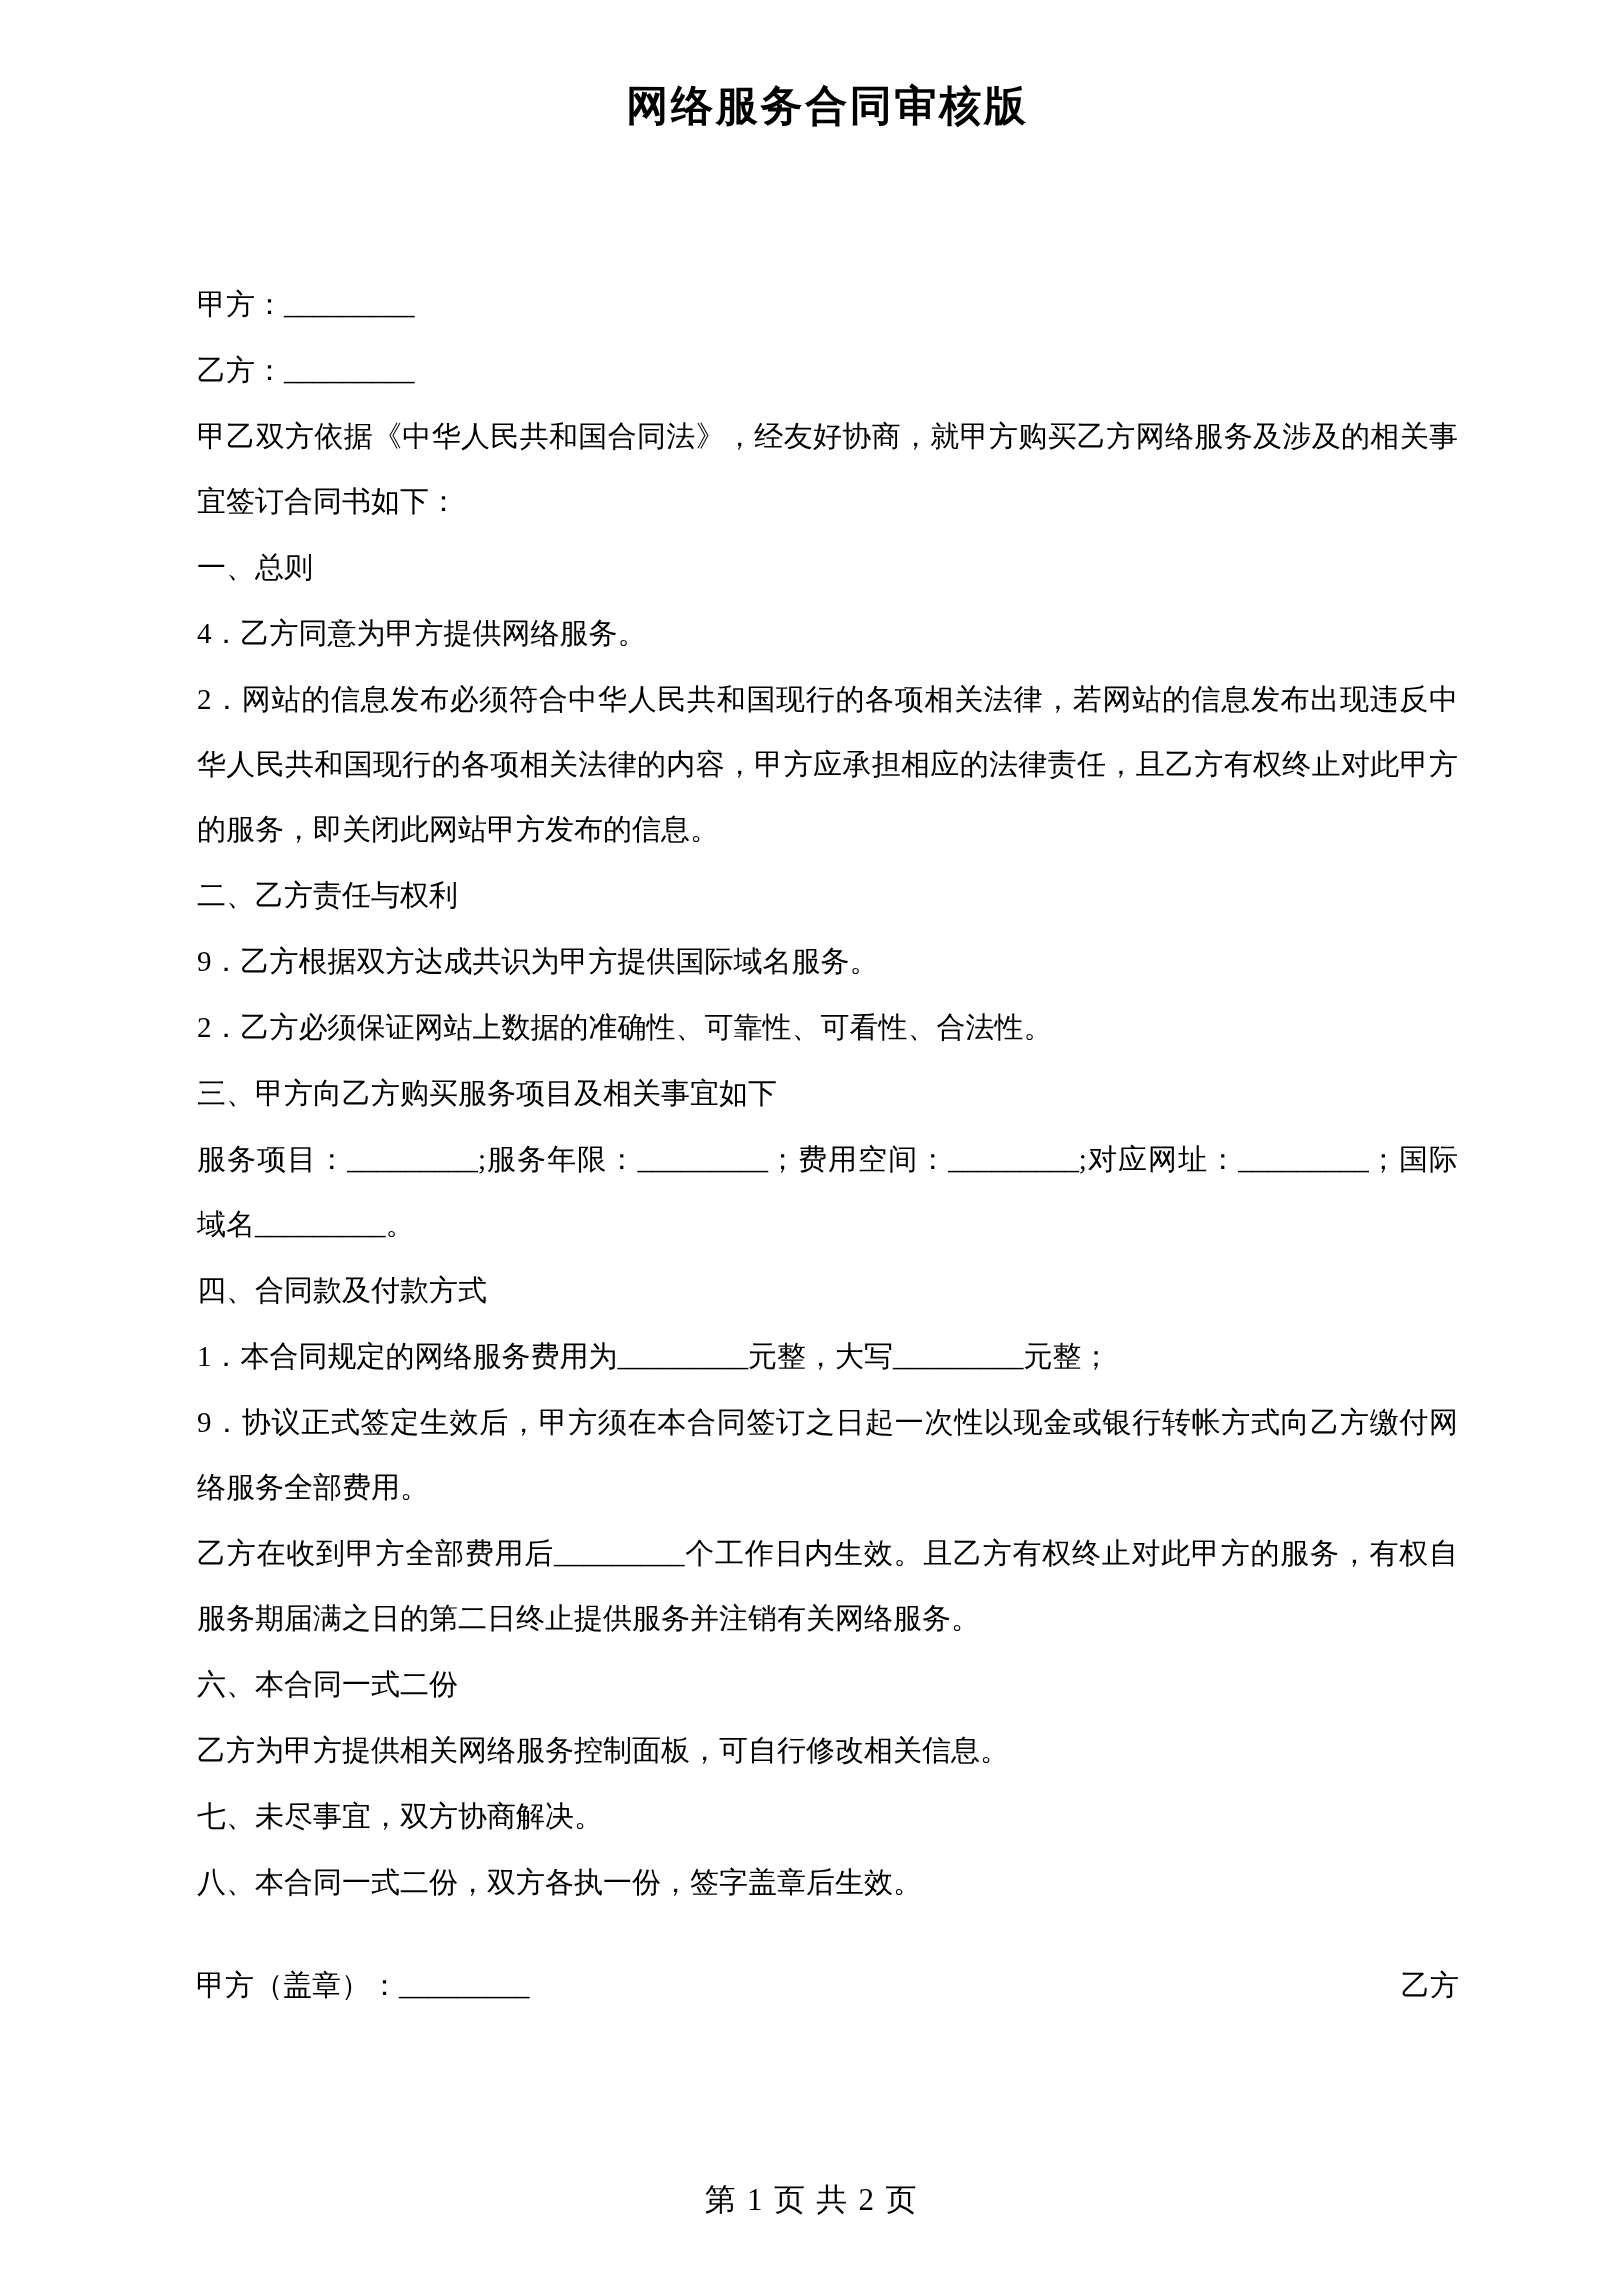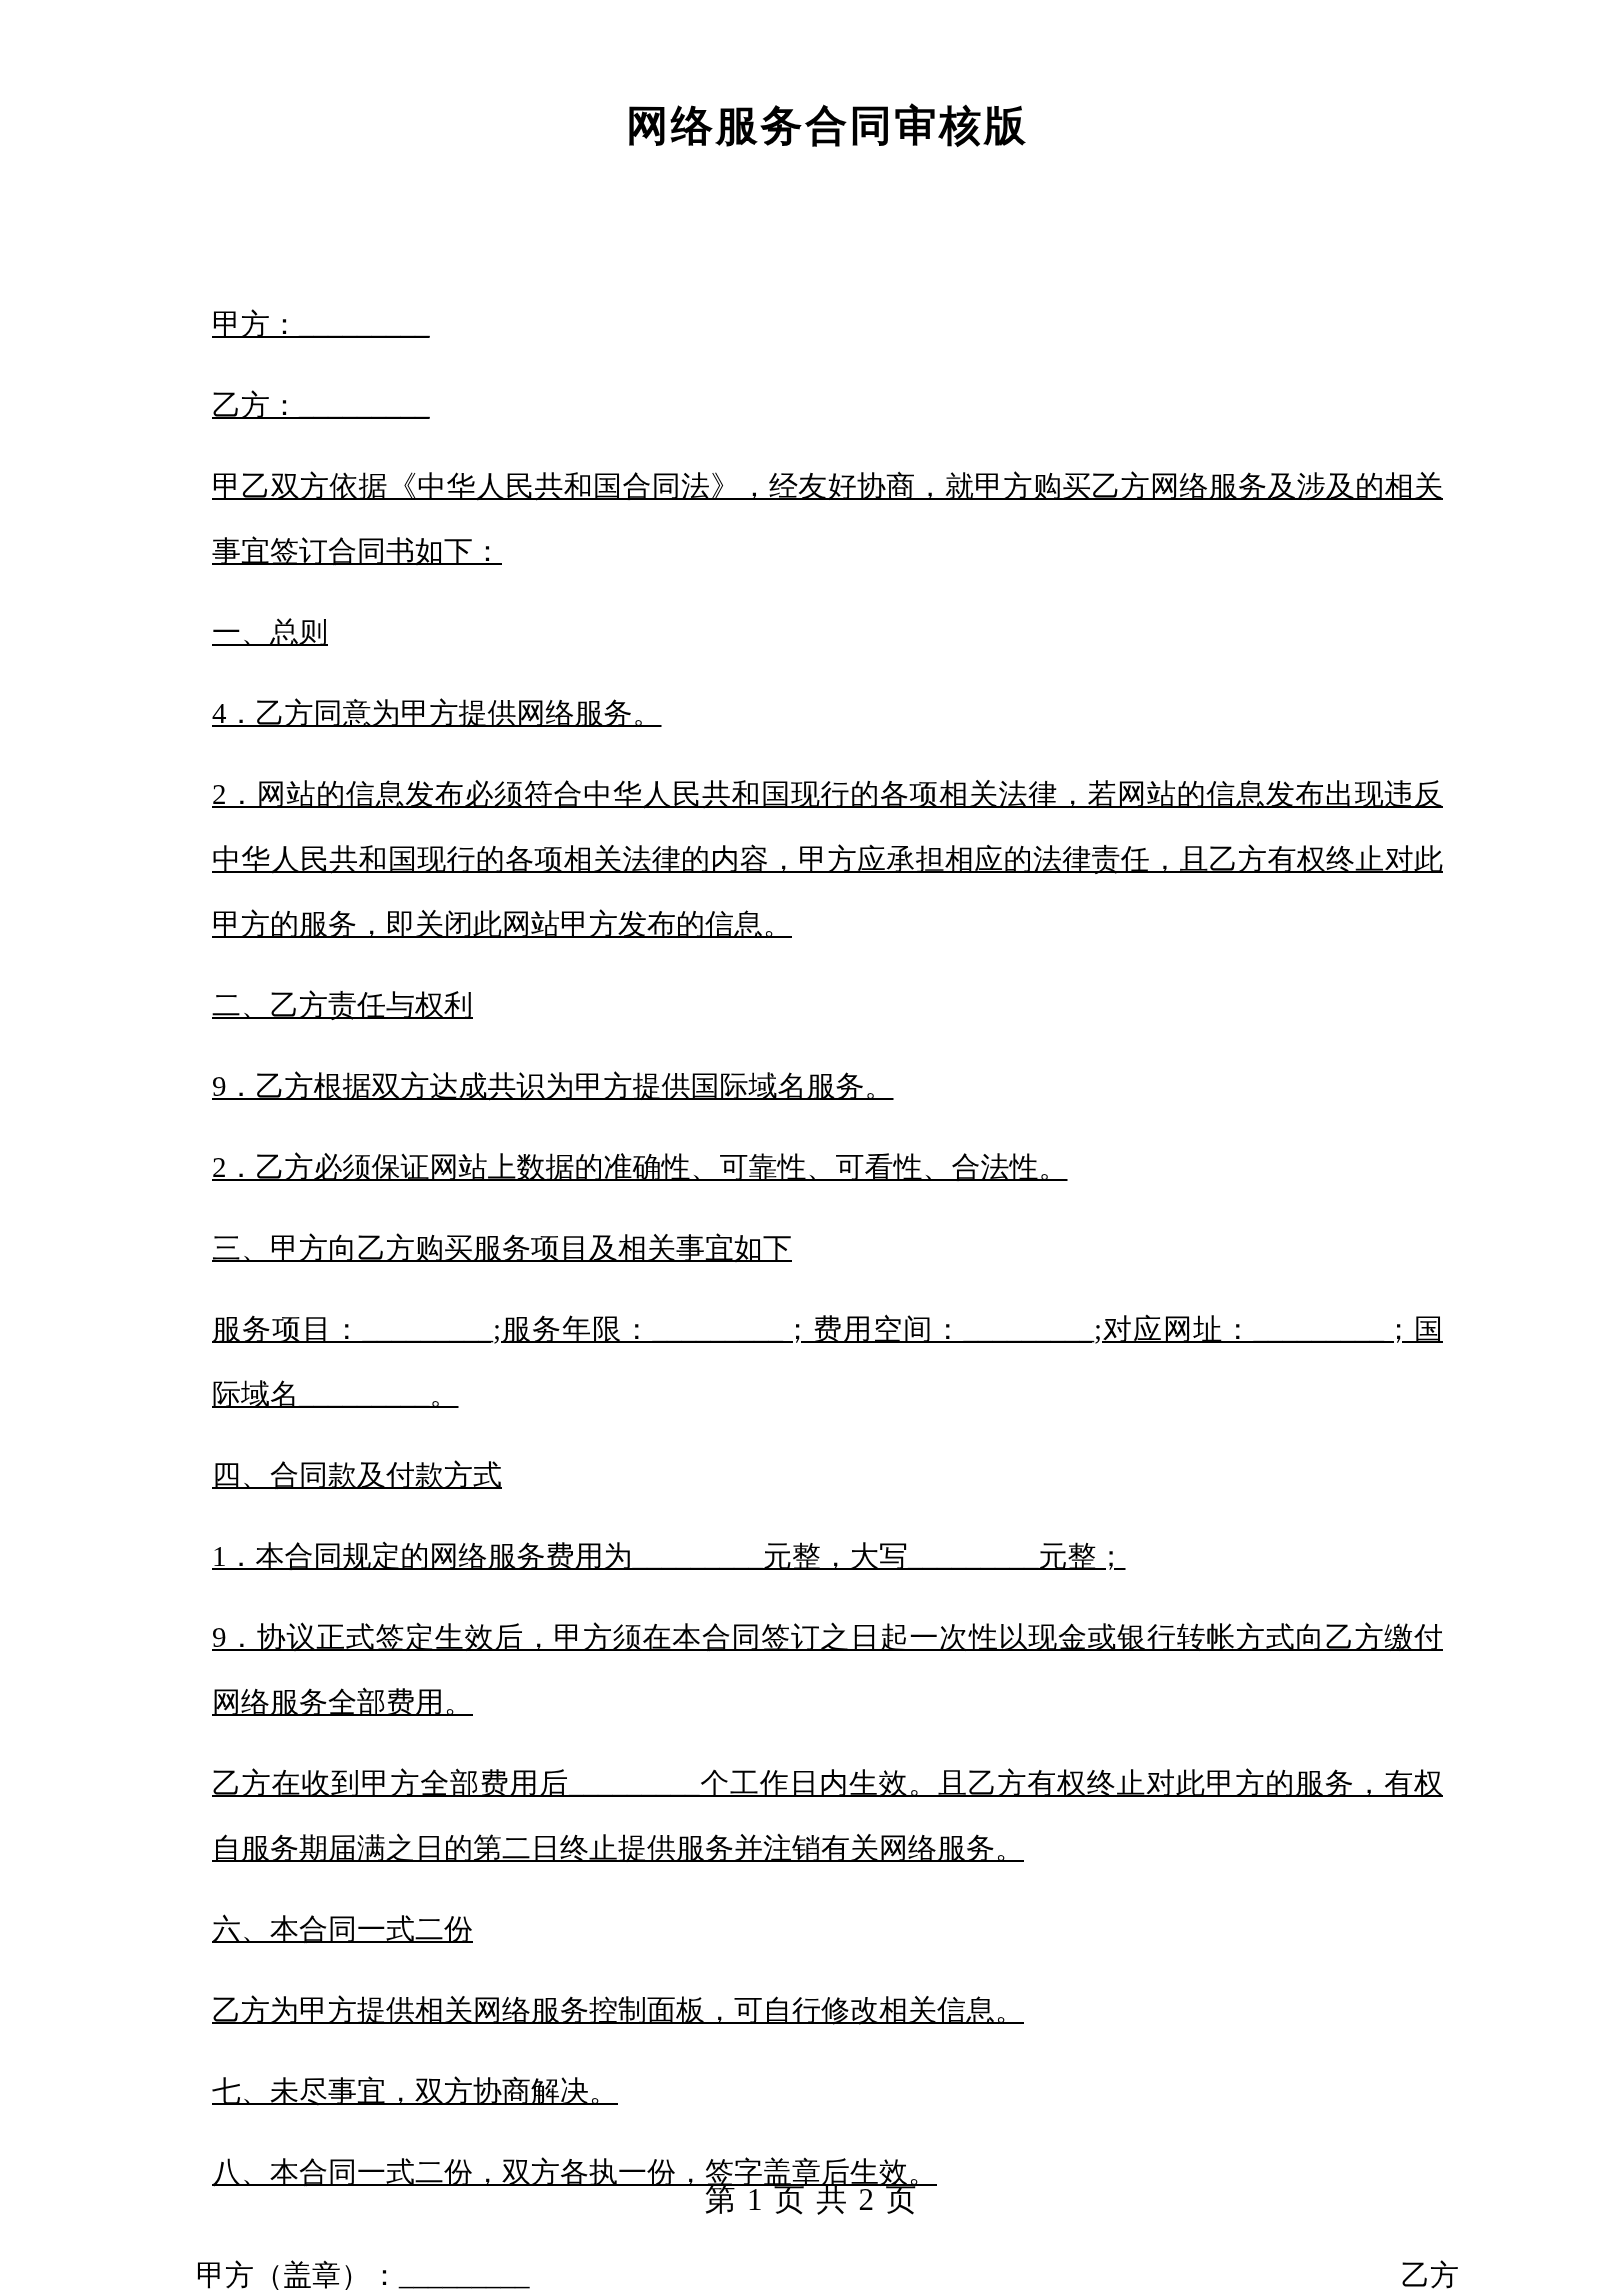--- a/index.html
+++ b/index.html
@@ -6,39 +6,38 @@
     margin: 0;
     padding: 0;
     background: #ffffff;
   }
   .page {
     position: relative;
     width: 1623px;
     height: 2294px;
     box-sizing: border-box;
     background: #ffffff;
-    padding: 98px 164px 0 196px;
+    padding: 78px 164px 0 196px;
     font-family: "Liberation Serif", "DejaVu Serif", serif;
     color: #000000;
     font-size: 29px;
     overflow: hidden;
   }
   .doc-title {
     text-align: center;
     font-size: 42px;
     font-weight: bold;
     letter-spacing: 2.7px;
     margin: 0 0 138px 0;
   }
   .para {
-    margin: 16px;
+    margin: 1px;
     line-height: 65px;
     text-align: justify;
     word-break: break-all;
-    text-decoration: underline;
   }
   .sig-row {
     display: flex;
     justify-content: space-between;
     align-items: center;
     margin-top: 38px;
     line-height: 65px;
   }
   .page-footer {
     position: absolute;

